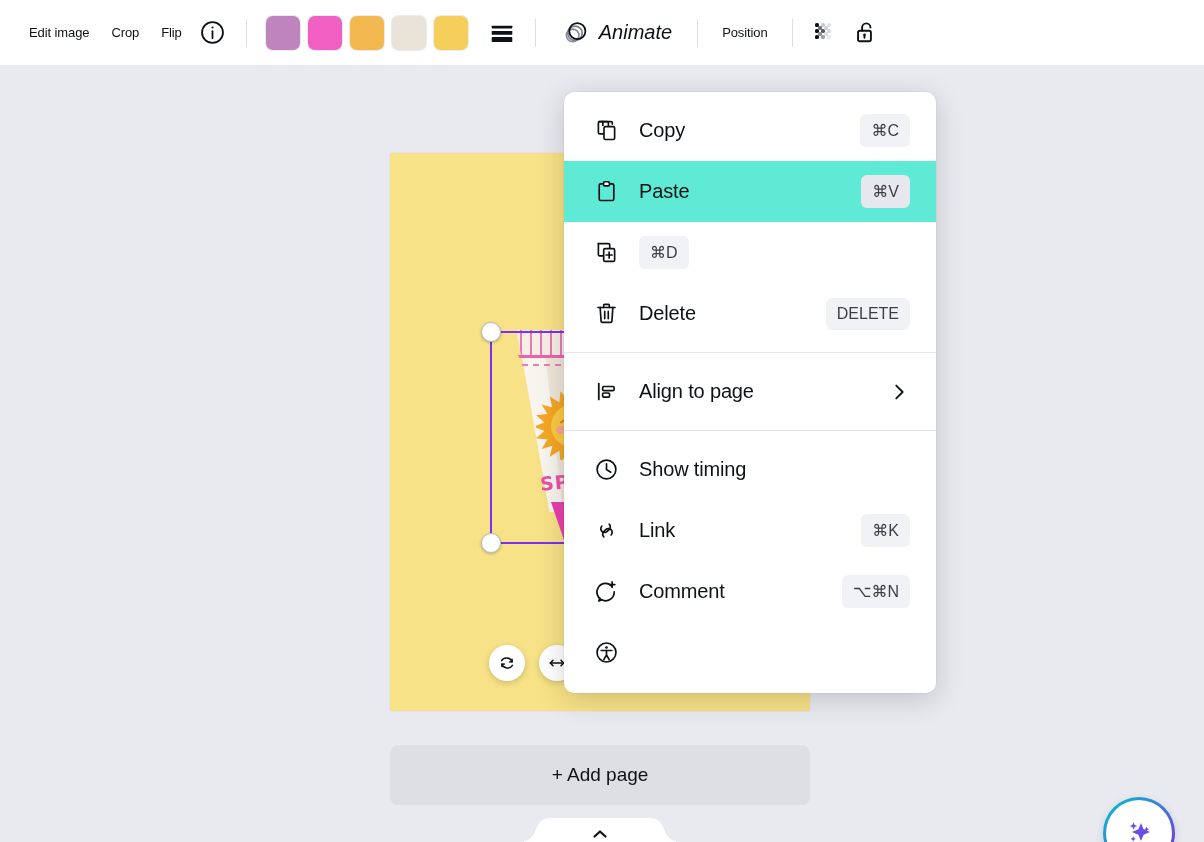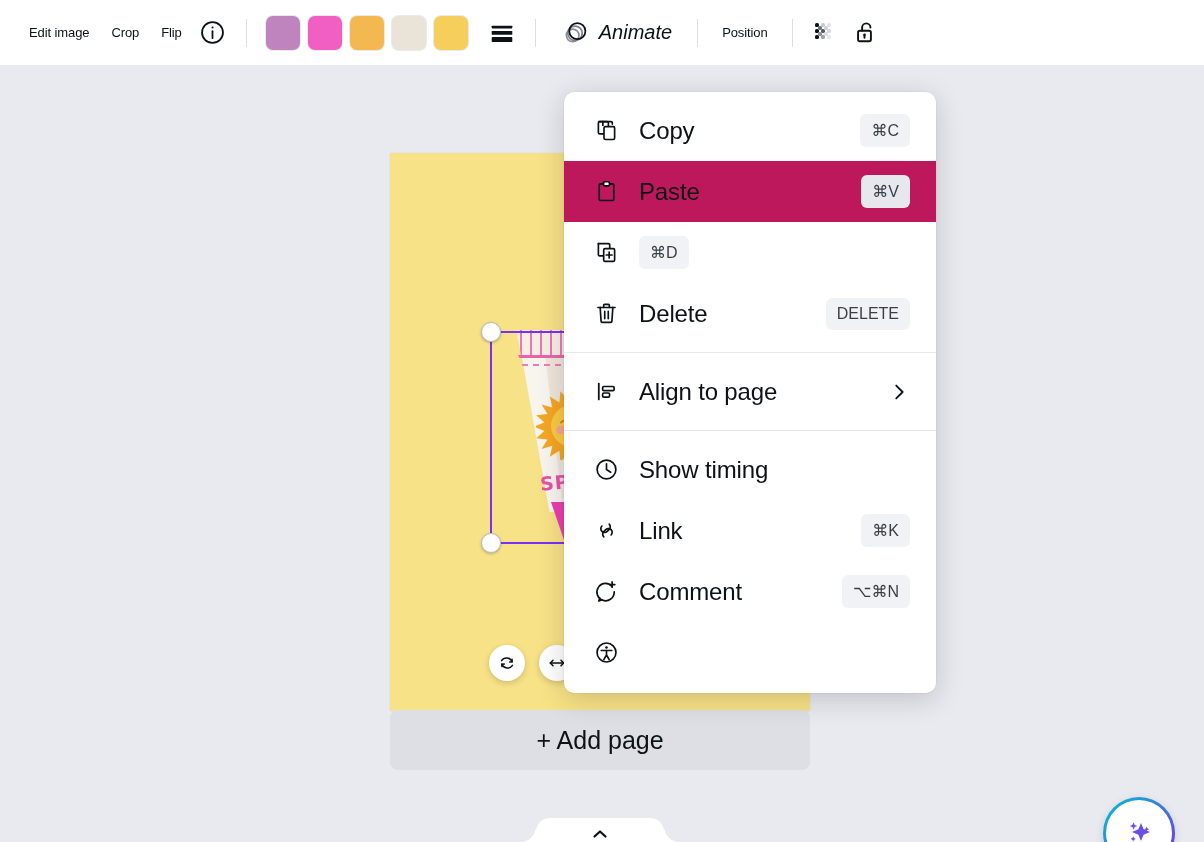--- a/index.html
+++ b/index.html
@@ -129,24 +129,24 @@
     position:absolute; left:99px; top:492px; display:flex; gap:14px;
   }
   .float-btn{
     width:36px; height:36px; border-radius:50%; background:#fff;
     display:flex; align-items:center; justify-content:center;
     box-shadow:0 2px 6px rgba(0,0,0,0.18); cursor:pointer;
   }
 
   
   .addpage{
-    position:absolute; left:390px; top:645px; width:420px; height:60px;
+    position:absolute; left:390px; top:680px; width:420px; height:60px;
     background:#DDDFE5; border-radius:8px;
     display:flex; align-items:center; justify-content:center;
-    font-size:25px; color:#0d1216; cursor:pointer;
+    font-size:19px; color:#0d1216; cursor:pointer;
   }
   .bottom-tab{
     position:absolute; left:536px; top:753px; width:128px; height:24px;
     background:#fff; border-radius:14px 14px 0 0;
     display:flex; align-items:flex-end; justify-content:center;
     padding-bottom:2px; cursor:pointer;
   }
   .bottom-tab::before, .bottom-tab::after{
     content:""; position:absolute; bottom:0; width:16px; height:16px;
     background: radial-gradient(circle at 0 0, transparent 16px, #fff 16px);
@@ -172,28 +172,28 @@
     position:absolute; left:564px; top:92px; width:372px;
     background:#fff; border-radius:10px;
     box-shadow: 0 6px 28px rgba(14,19,24,0.18), 0 0 0 0.5px rgba(14,19,24,0.06);
     padding:8px 0 10px 0;
     z-index:40;
   }
   .mi{
     display:flex; align-items:center; height:61px;
     padding:0 26px 0 28px; cursor:pointer; position:relative;
   }
-  .mi.active{ background:#be185d; }
+  .mi.active{ background:#5eead4; }
   .mi-icon{
     width:28px; height:28px; flex:0 0 auto;
     display:flex; align-items:center; justify-content:center;
     margin-right:19px;
   }
   .mi-label{
-    font-size:24px; color:#0d1216; letter-spacing:-0.15px; flex:1 1 auto;
+    font-size:20px; color:#0d1216; letter-spacing:-0.15px; flex:1 1 auto;
     white-space:nowrap;
   }
   .mi-kbd{
     background:#F1F2F5; border-radius:6px;
     font-size:16px; color:#3a3f47;
     padding:7px 11px; min-width:38px; text-align:center;
     font-family:"Liberation Sans", sans-serif; white-space:nowrap;
   }
   .mi.active .mi-kbd{ background:#E6E8ED; }
   .mi-chev{ display:flex; align-items:center; }

